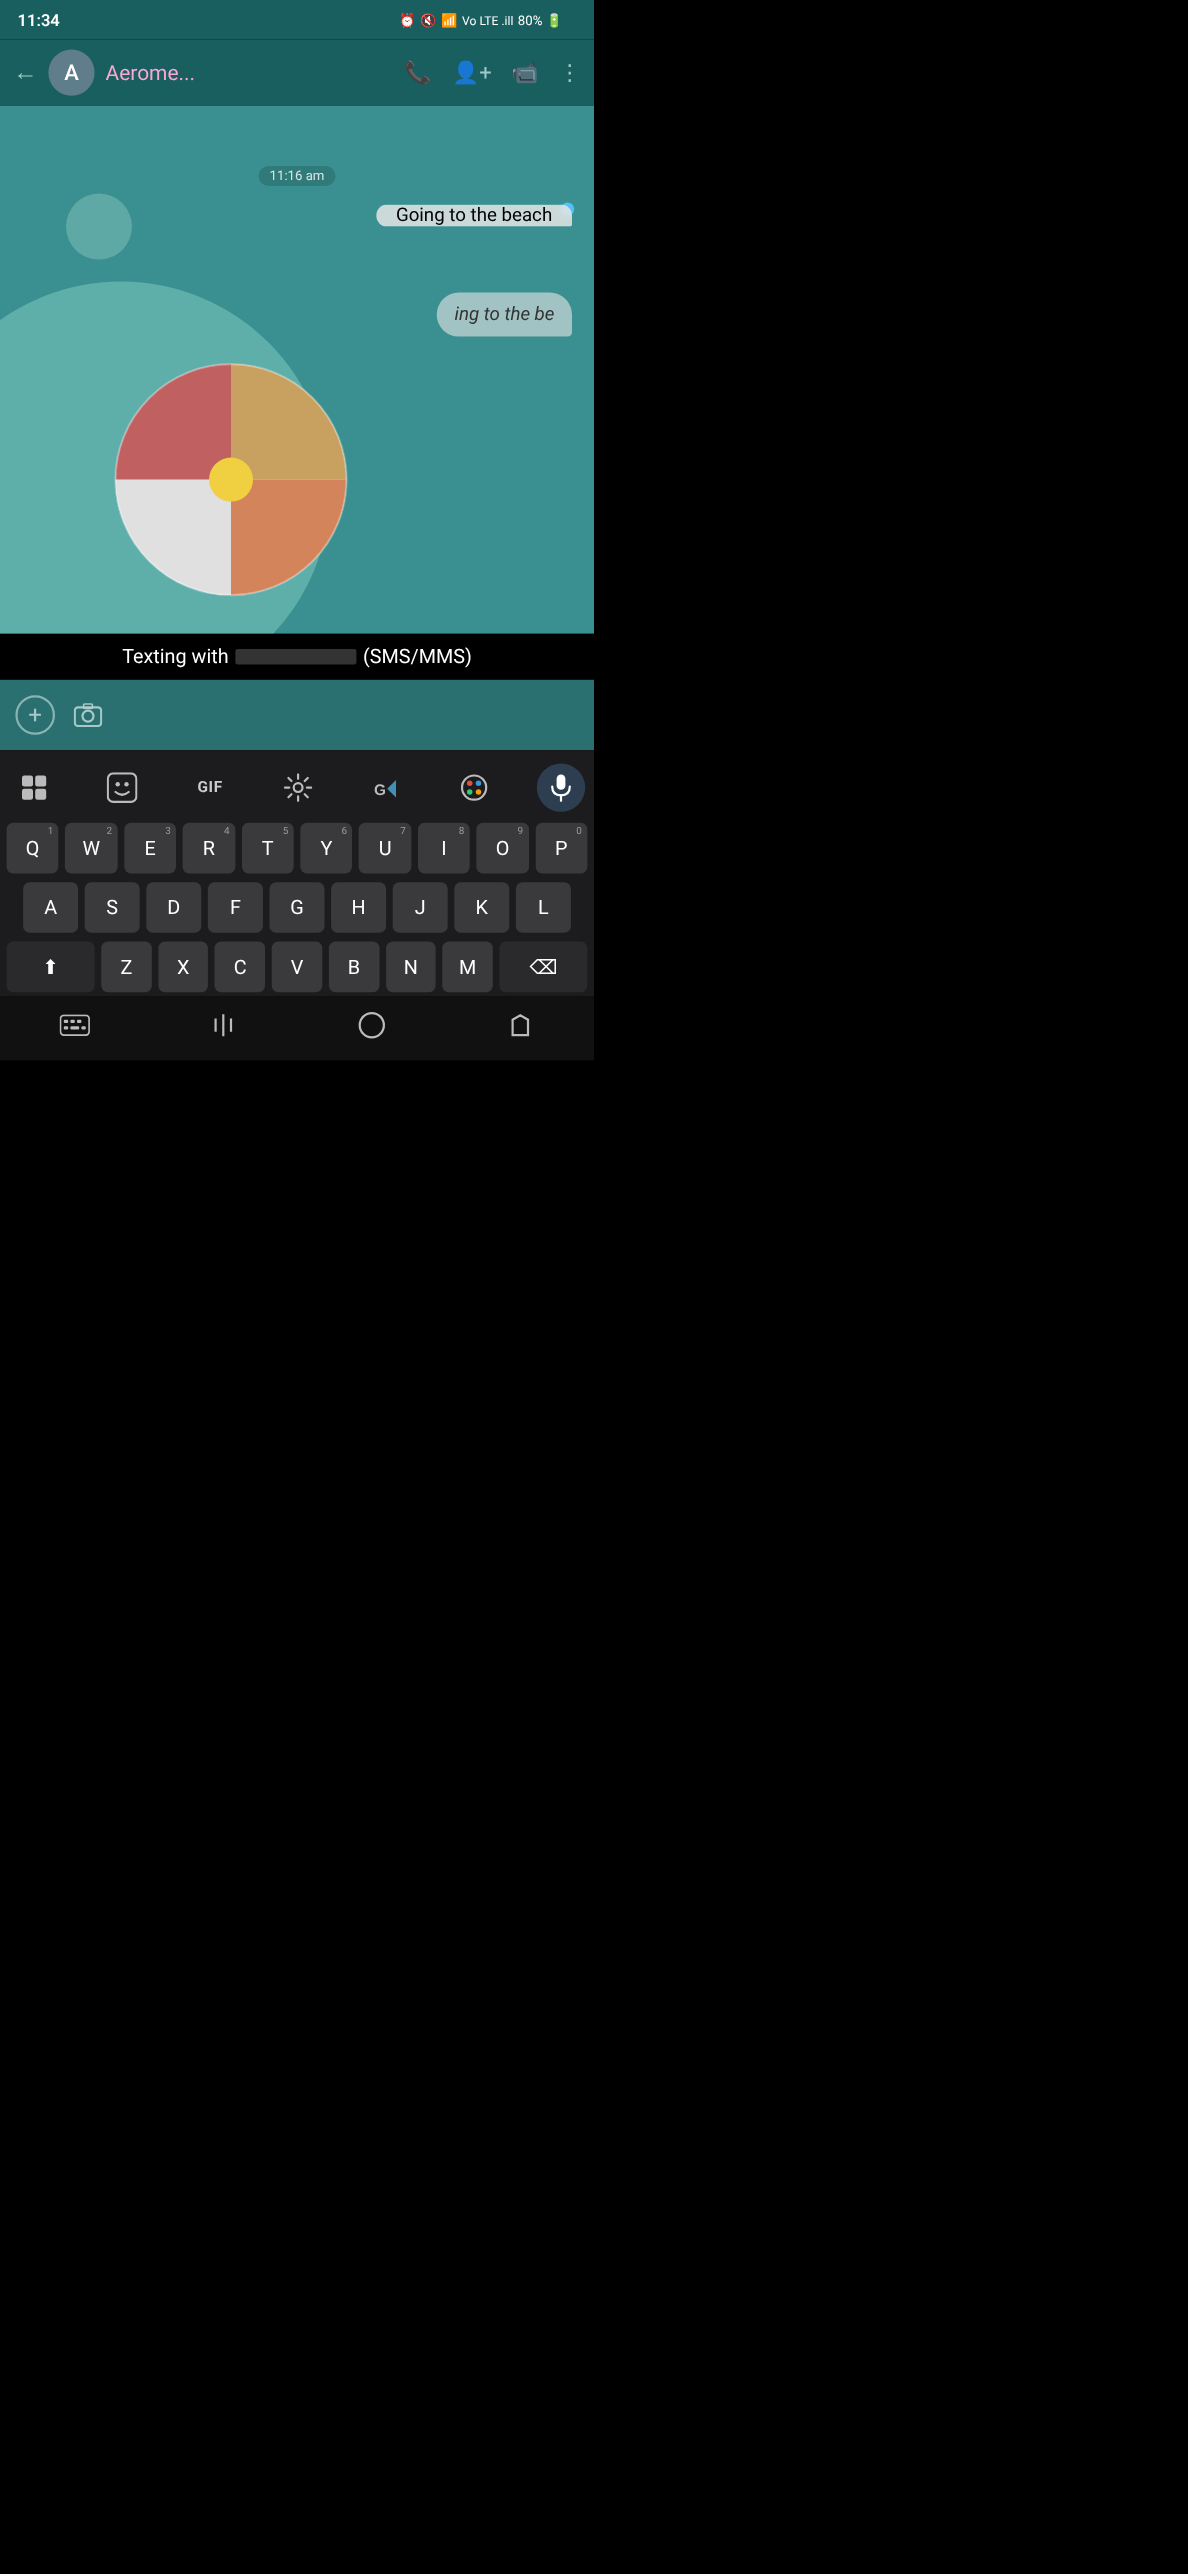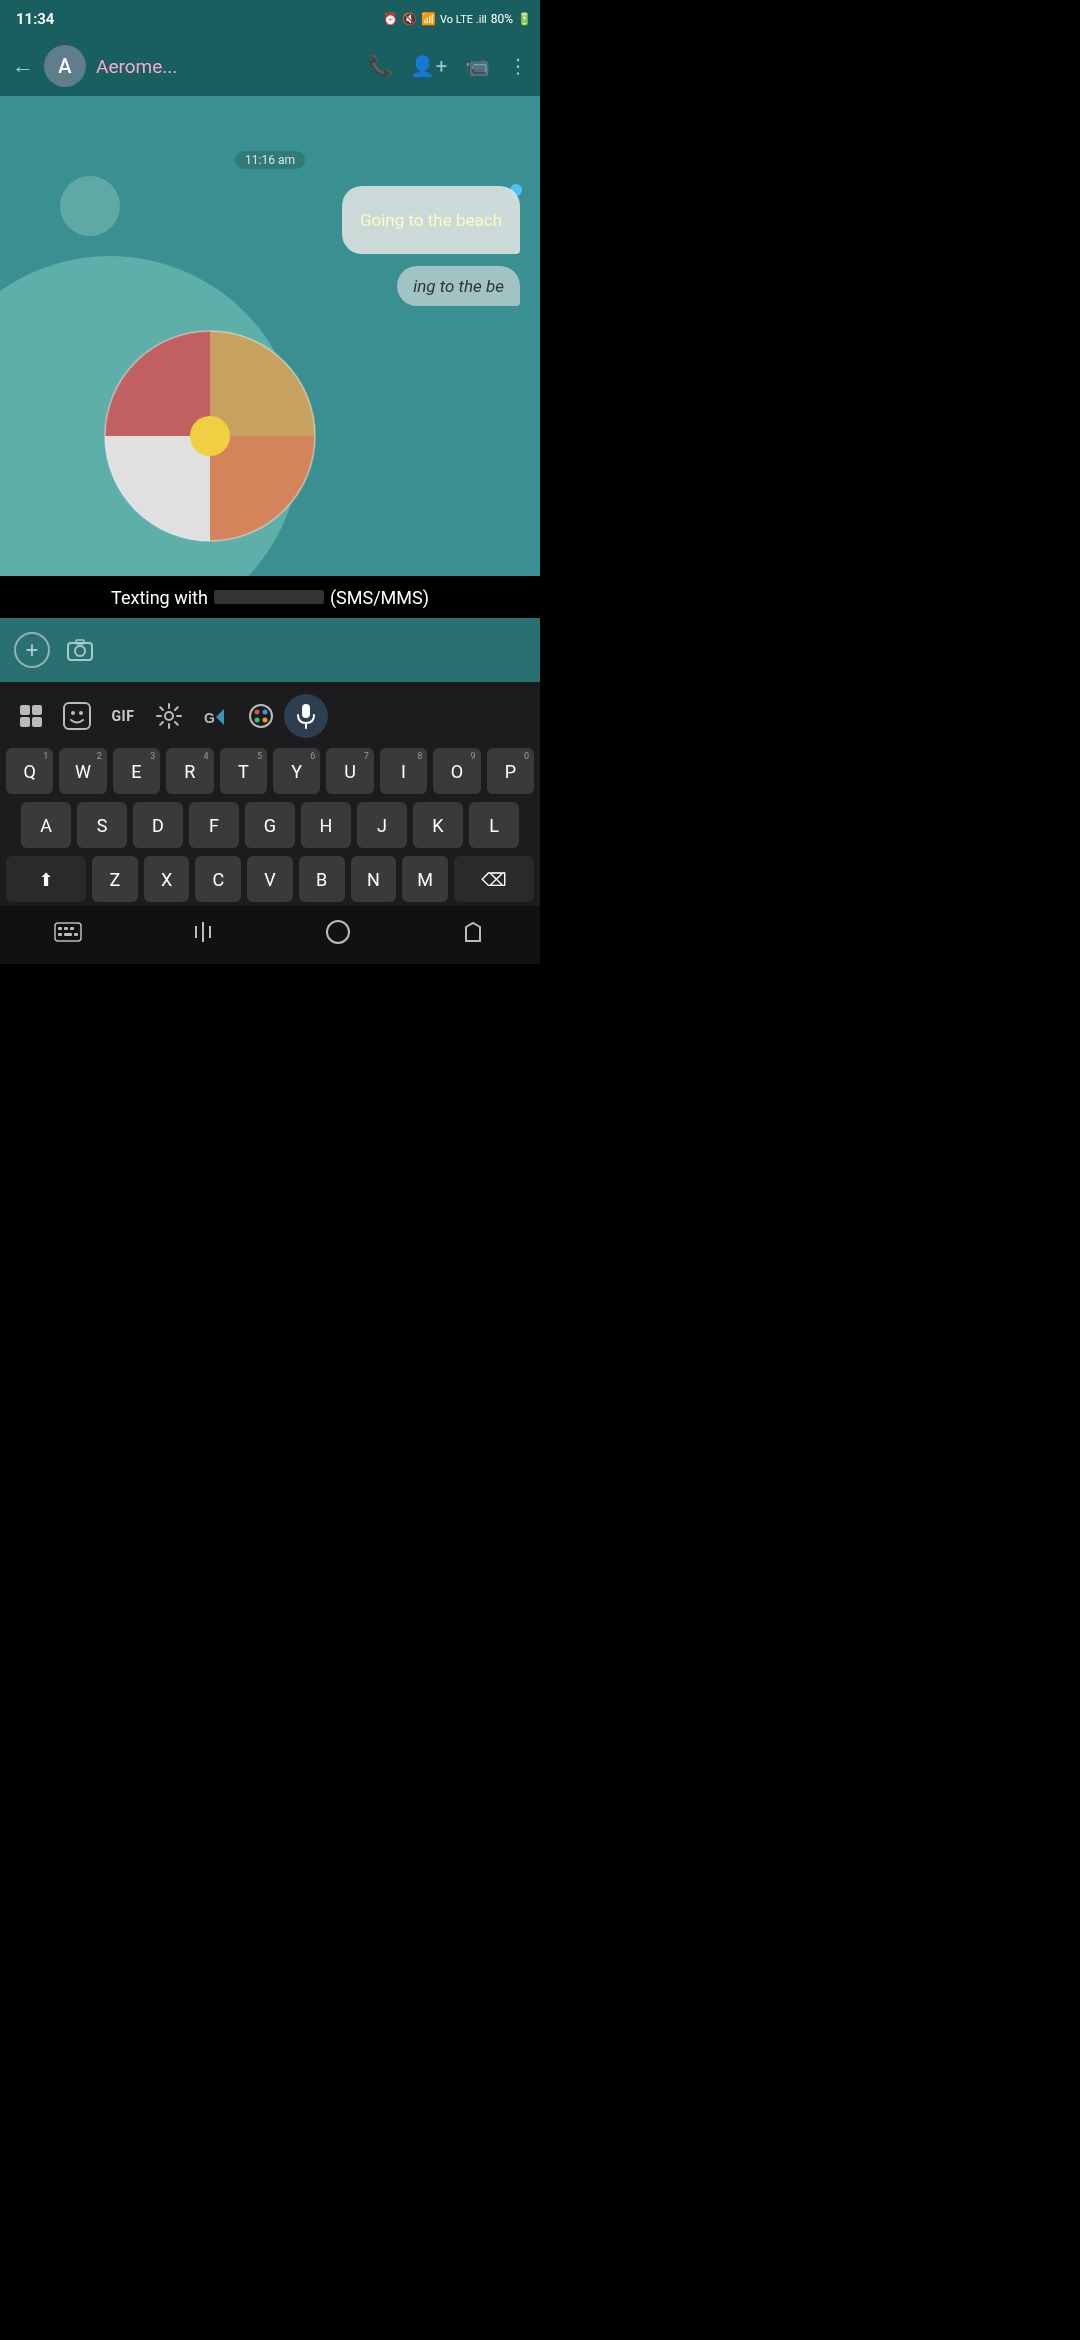--- a/index.html
+++ b/index.html
@@ -13,21 +13,21 @@
       background: #000;
       position: relative;
     }
 
     
     .status-bar {
       display: flex;
       justify-content: space-between;
       align-items: center;
       background: #1a5f5f;
-      padding: 8px 8px 6px 16px;
+      padding: 8px 28px 6px 16px;
       height: 36px;
     }
     .status-time {
       color: #fff;
       font-size: 15px;
       font-weight: 600;
     }
     .status-icons {
       display: flex;
       align-items: center;
@@ -147,24 +147,24 @@
       border-radius: 2px;
     }
 
     
     .message-bubble {
       position: absolute;
       top: 90px;
       right: 20px;
       background: rgba(230,230,230,0.85);
       border-radius: 20px 20px 4px 20px;
-      padding: 24px 18px;
+      padding: 0 18px;
       max-width: 260px;
       font-size: 17px;
-      color: #fef9c3;
+      color: #000000;
       backdrop-filter: blur(2px);
     }
     .blue-dot {
       position: absolute;
       top: 88px;
       right: 18px;
       width: 12px;
       height: 12px;
       background: #4fc3f7;
       border-radius: 50%;
@@ -221,21 +221,21 @@
 
     
     .keyboard {
       background: #1c1c1e;
       padding: 6px 4px 4px 4px;
     }
 
     
     .keyboard-toolbar {
       display: flex;
-      justify-content: flex-start;
+      justify-content: space-between;
       align-items: center;
       padding: 6px 4px 10px 4px;
       background: #1c1c1e;
     }
     .kb-toolbar-btn {
       color: #ccc;
       font-size: 22px;
       display: flex;
       align-items: center;
       justify-content: center;

